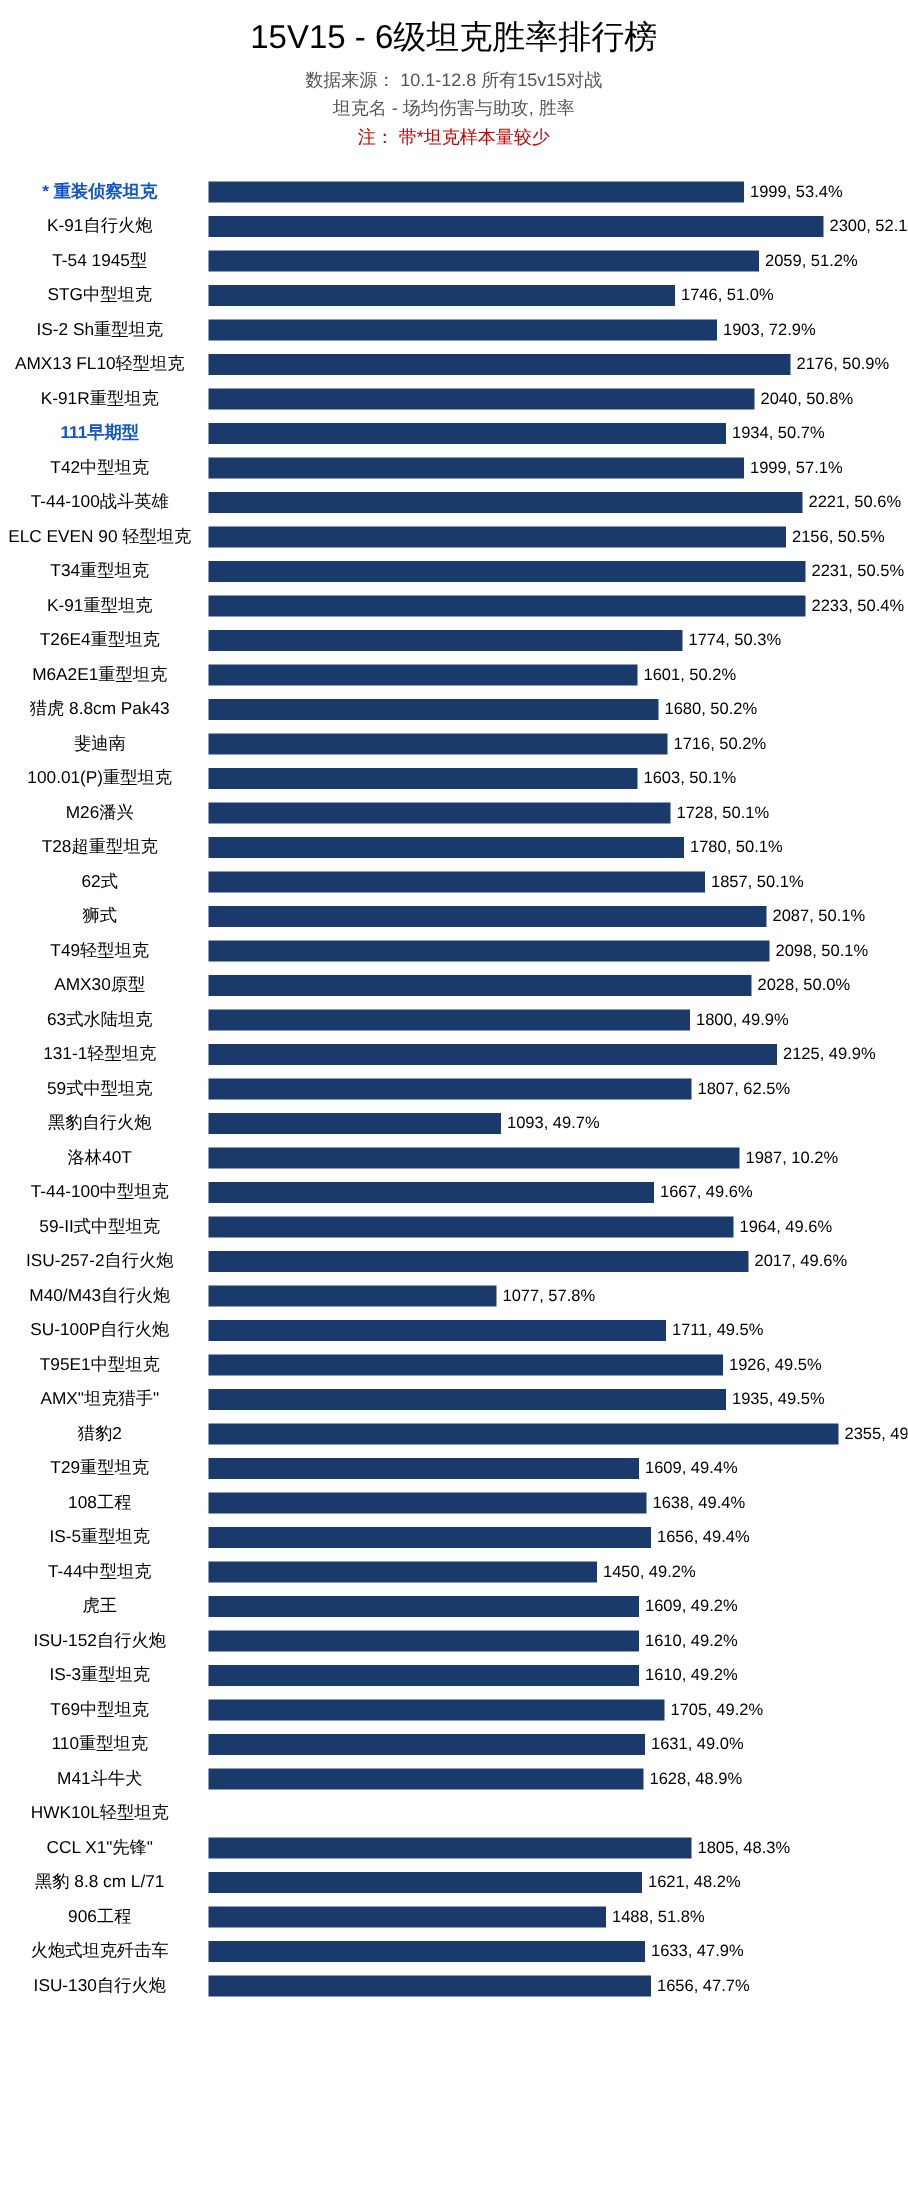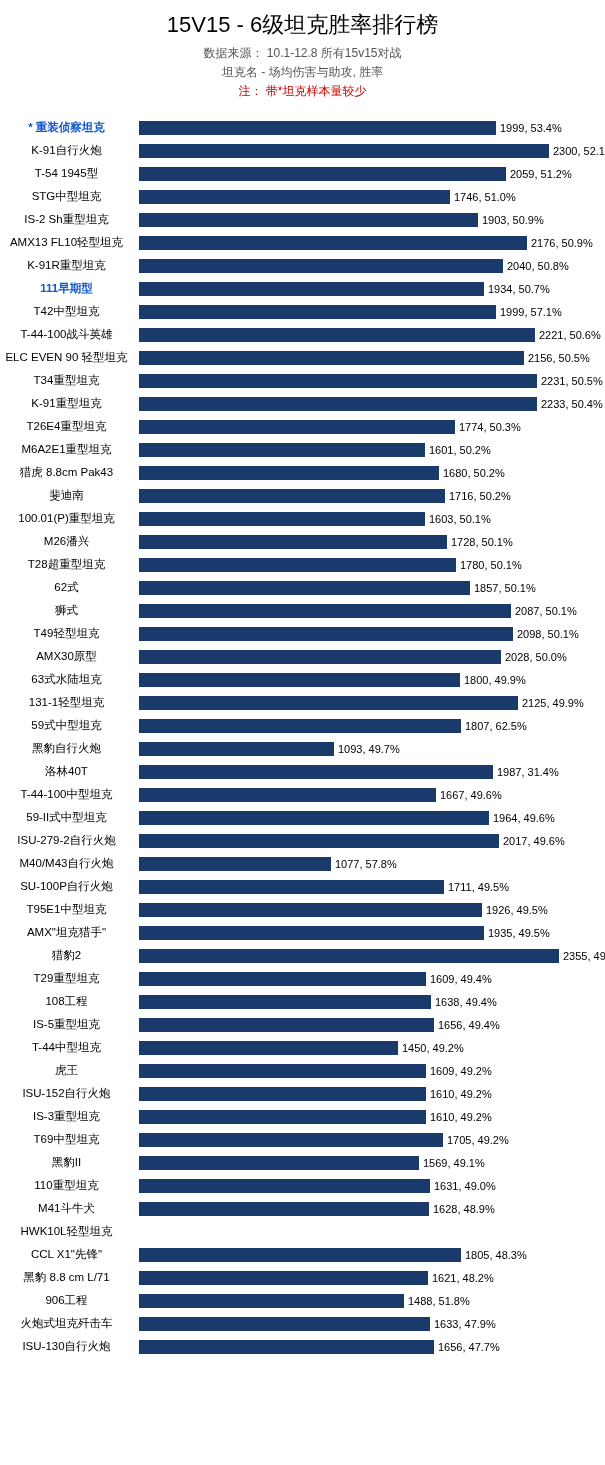--- a/index.html
+++ b/index.html
@@ -106,21 +106,21 @@
       <div class="tank-name">STG中型坦克</div>
       <div class="bar-container">
         <div class="bar" style="width: 311px;"></div>
         <span class="bar-label">1746, 51.0%</span>
       </div>
     </div>
     <div class="row">
       <div class="tank-name">IS-2 Sh重型坦克</div>
       <div class="bar-container">
         <div class="bar" style="width: 339px;"></div>
-        <span class="bar-label">1903, 50.9%</span>
+        <span class="bar-label">1903, 72.9%</span>
       </div>
     </div>
     <div class="row">
       <div class="tank-name">AMX13 FL10轻型坦克</div>
       <div class="bar-container">
         <div class="bar" style="width: 388px;"></div>
         <span class="bar-label">2176, 50.9%</span>
       </div>
     </div>
     <div class="row">
@@ -274,39 +274,39 @@
       <div class="tank-name">黑豹自行火炮</div>
       <div class="bar-container">
         <div class="bar" style="width: 195px;"></div>
         <span class="bar-label">1093, 49.7%</span>
       </div>
     </div>
     <div class="row">
       <div class="tank-name">洛林40T</div>
       <div class="bar-container">
         <div class="bar" style="width: 354px;"></div>
-        <span class="bar-label">1987, 31.4%</span>
+        <span class="bar-label">1987, 10.2%</span>
       </div>
     </div>
     <div class="row">
       <div class="tank-name">T-44-100中型坦克</div>
       <div class="bar-container">
         <div class="bar" style="width: 297px;"></div>
         <span class="bar-label">1667, 49.6%</span>
       </div>
     </div>
     <div class="row">
       <div class="tank-name">59-II式中型坦克</div>
       <div class="bar-container">
         <div class="bar" style="width: 350px;"></div>
         <span class="bar-label">1964, 49.6%</span>
       </div>
     </div>
     <div class="row">
-      <div class="tank-name">ISU-279-2自行火炮</div>
+      <div class="tank-name">ISU-257-2自行火炮</div>
       <div class="bar-container">
         <div class="bar" style="width: 360px;"></div>
         <span class="bar-label">2017, 49.6%</span>
       </div>
     </div>
     <div class="row">
       <div class="tank-name">M40/M43自行火炮</div>
       <div class="bar-container">
         <div class="bar" style="width: 192px;"></div>
         <span class="bar-label">1077, 57.8%</span>
@@ -387,27 +387,20 @@
       <div class="bar-container">
         <div class="bar" style="width: 287px;"></div>
         <span class="bar-label">1610, 49.2%</span>
       </div>
     </div>
     <div class="row">
       <div class="tank-name">T69中型坦克</div>
       <div class="bar-container">
         <div class="bar" style="width: 304px;"></div>
         <span class="bar-label">1705, 49.2%</span>
-      </div>
-    </div>
-    <div class="row">
-      <div class="tank-name">黑豹II</div>
-      <div class="bar-container">
-        <div class="bar" style="width: 280px;"></div>
-        <span class="bar-label">1569, 49.1%</span>
       </div>
     </div>
     <div class="row">
       <div class="tank-name">110重型坦克</div>
       <div class="bar-container">
         <div class="bar" style="width: 291px;"></div>
         <span class="bar-label">1631, 49.0%</span>
       </div>
     </div>
     <div class="row">

